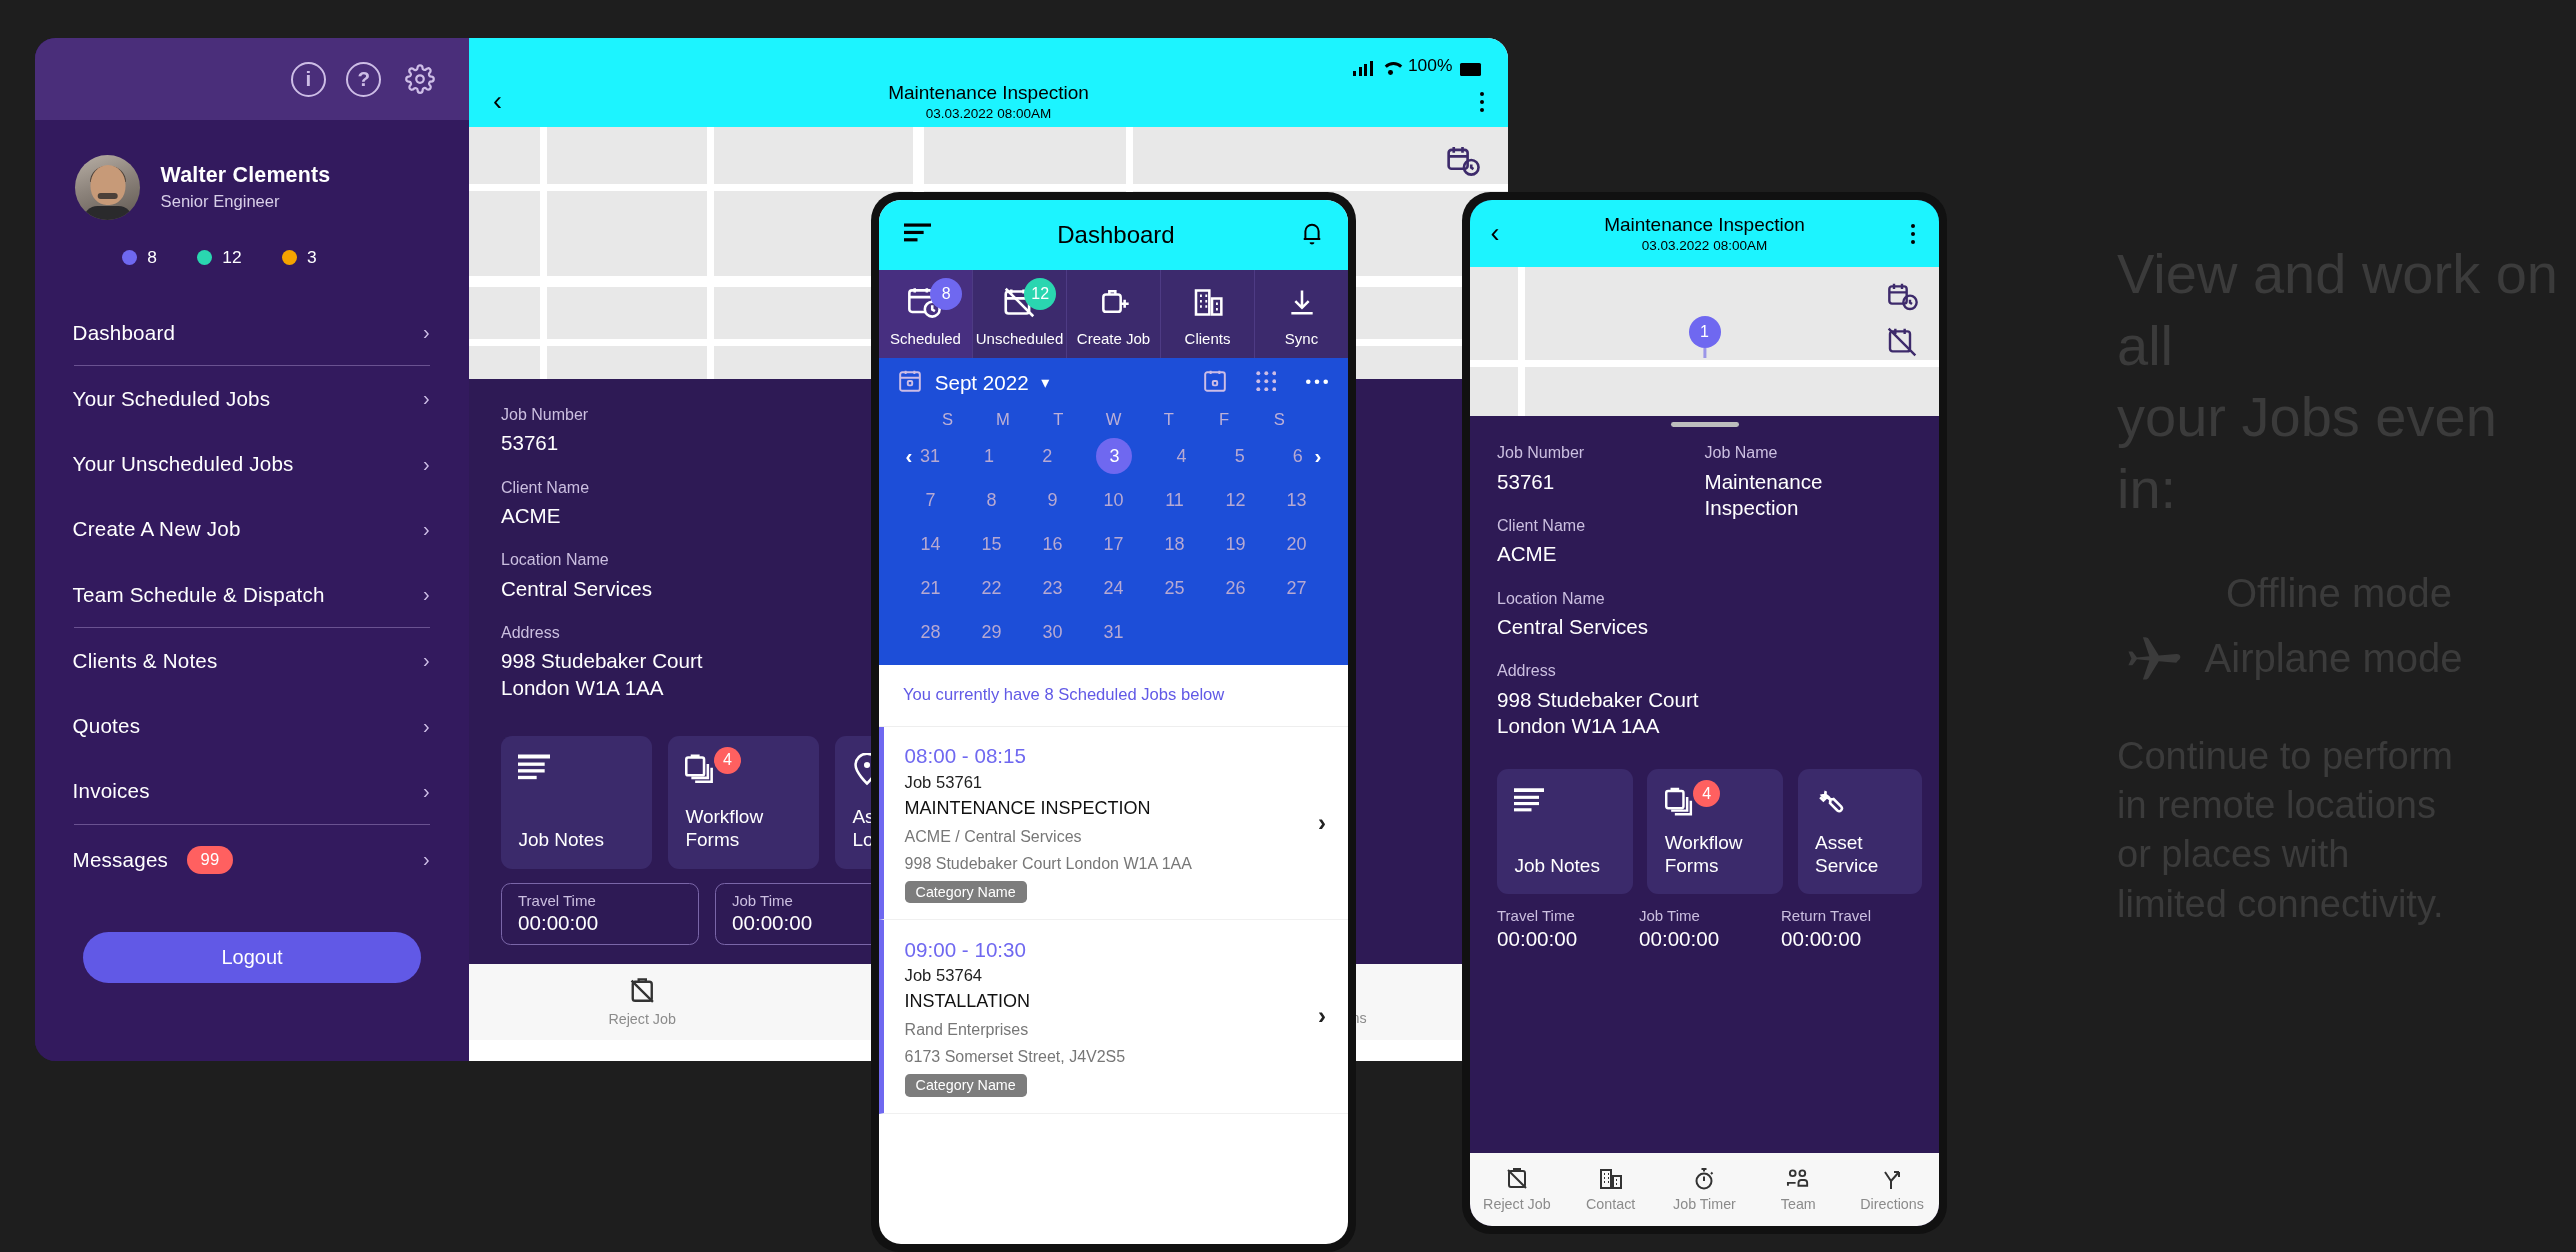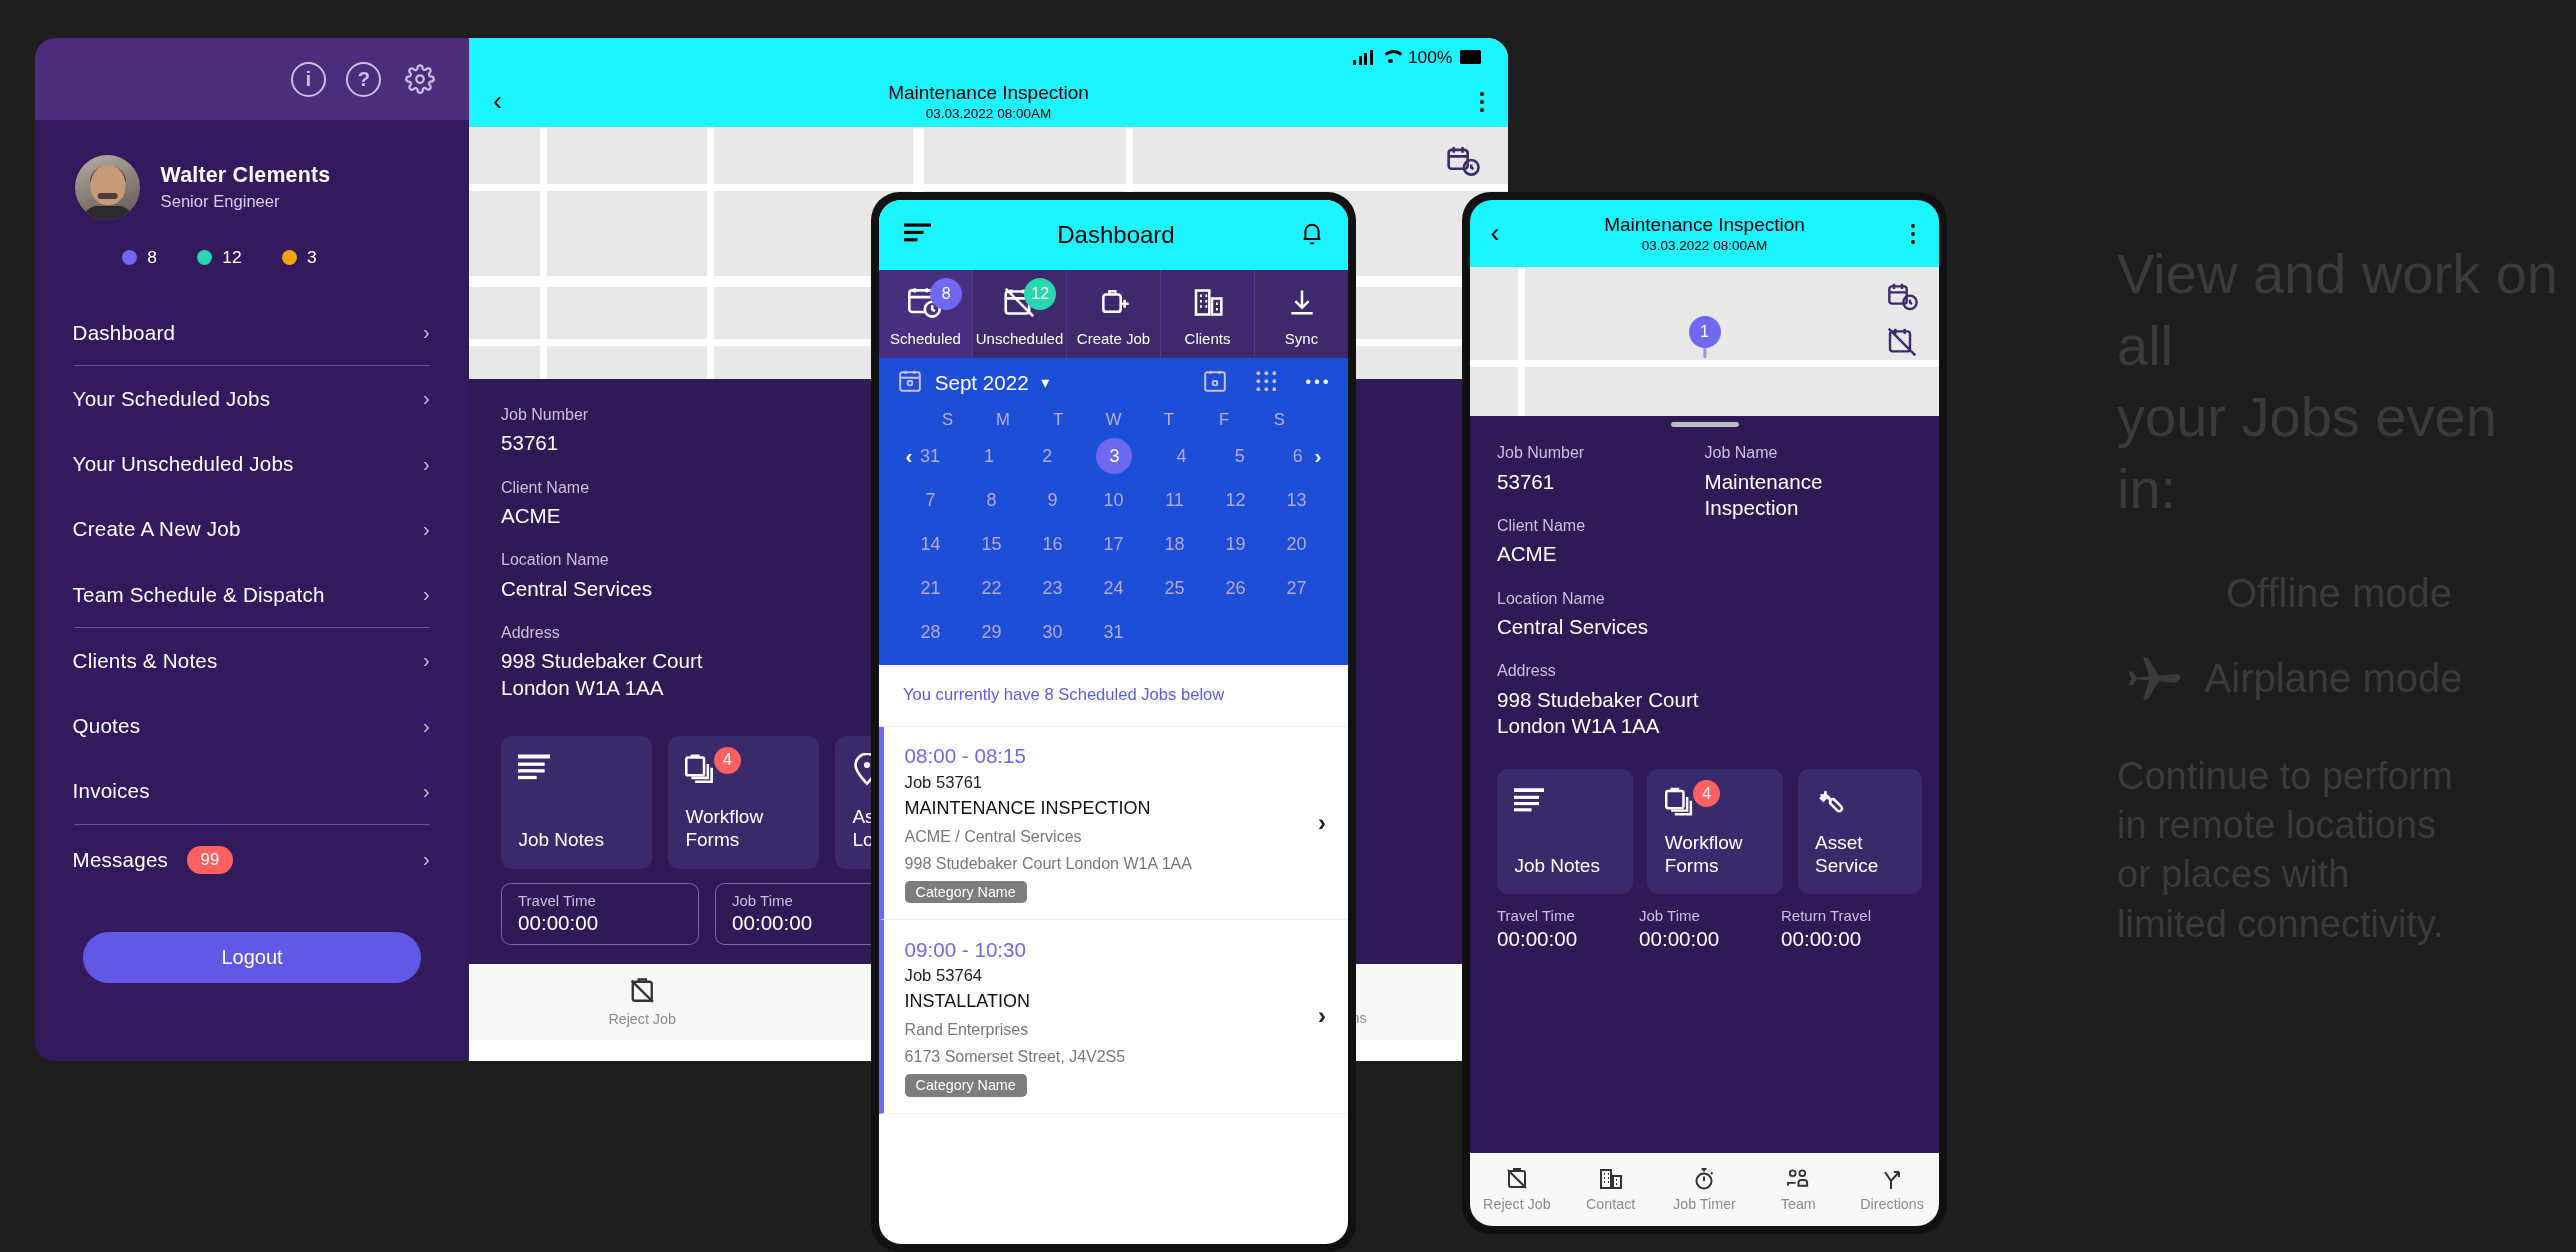--- a/index.html
+++ b/index.html
@@ -56,21 +56,21 @@
   .mi-lbl { display:flex; align-items:center; gap:19px; }
   .sep { height:1.2px; background:#6a5291; margin:0 3.2px; }
   .badge-99 { background:#ff6060; color:#fff; border-radius:16px;
     padding:4px 13.5px; font-size:16.6px; }
   .logout { margin:38px 48px 0 48px; height:51px; background:#6159e6;
     border-radius:27px; color:#fff; font-size:20px; display:flex;
     align-items:center; justify-content:center; }
 
   .tablet-right { position:absolute; left:434px; top:0; right:0; height:100%;
     background:#ffffff; overflow:hidden; }
-  .t-status { height:38px; background:#1cf4ff; display:flex; align-items:center;
+  .t-status { height:38px; background:#1cf4ff; display:flex; align-items:flex-end;
     justify-content:flex-end; gap:8px; padding-right:27px; color:#000; font-size:17.4px; }
   .bars { display:flex; align-items:flex-end; gap:2.4px; height:16px; }
   .bars i { width:3.2px; background:#000; display:block; }
   .bars i:nth-child(1){height:5.5px}.bars i:nth-child(2){height:8.7px}
   .bars i:nth-child(3){height:12px}.bars i:nth-child(4){height:15px}
   .wifi { width:19px; height:14.3px; position:relative; }
   .wifi::before { content:""; position:absolute; left:0; top:0; width:19px; height:19px;
     border:3.2px solid #000; border-radius:50%; clip-path:polygon(0 0,100% 0,50% 52%); }
   .wifi::after { content:""; position:absolute; left:7.1px; top:8.7px; width:4.8px;height:4.8px;
     background:#000; border-radius:50%; }
@@ -800,21 +800,21 @@
           <span>Directions</span>
         </div>
       </div>
     </div>
   </div>
 
   <div style="position:absolute;left:2117px;top:238px;width:444px;color:#3b3b3b;">
     <div style="font-size:56px;line-height:1.28;white-space:pre-line;font-weight:300">View and work on all
 your Jobs even in:</div>
     <div style="font-size:40px;margin-top:46px;text-align:center;font-weight:300">Offline mode</div>
-    <div style="display:flex;align-items:center;gap:20.6px;margin-top:38px">
+    <div style="display:flex;align-items:center;gap:20.6px;margin-top:18px">
       <span>
         <svg width="67" height="46" viewBox="0 0 28 20" fill="#3b3b3b">
           <path d="M27 10c0-.9-1-1.4-1.8-1.3l-7.6.7-4.4-7.2c-.3-.5-.8-.8-1.4-.8h-1.1l2.8 8.3-5.4.5-2-2.6H4.4l1.3 3-1.3 3h1.7l2-2.6 5.4.5-2.8 8.3h1.1c.6 0 1.1-.3 1.4-.8l4.4-7.2 7.6.7C26 11.4 27 10.9 27 10z"></path>
         </svg>
       </span>
       <span style="font-size:40px;font-weight:300">Airplane mode</span>
     </div>
     <div style="font-size:38px;line-height:1.3;margin-top:49px;white-space:pre-line;font-weight:300">Continue to perform
 in remote locations
 or places with

